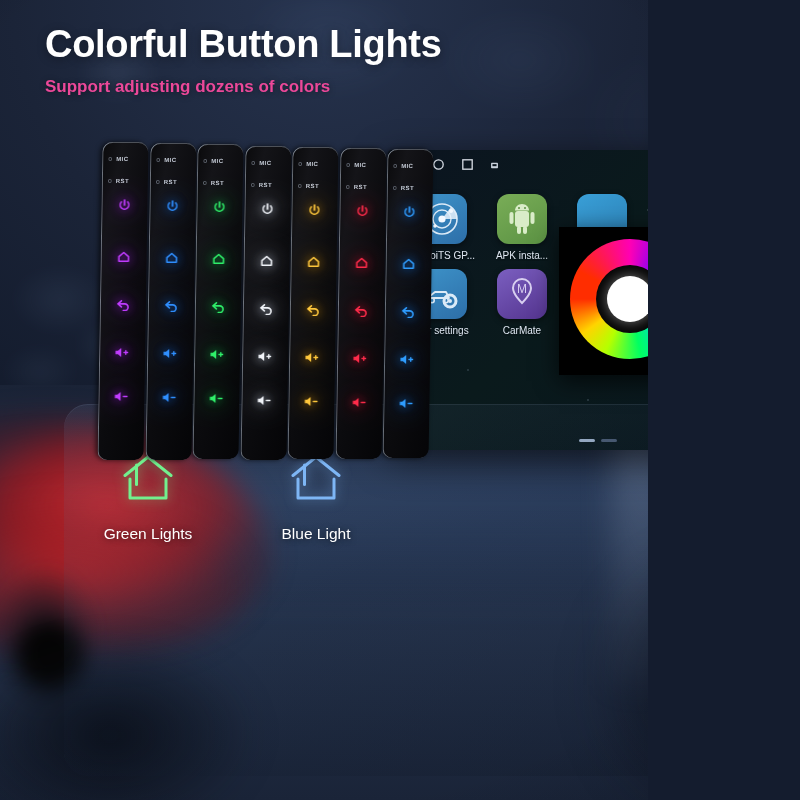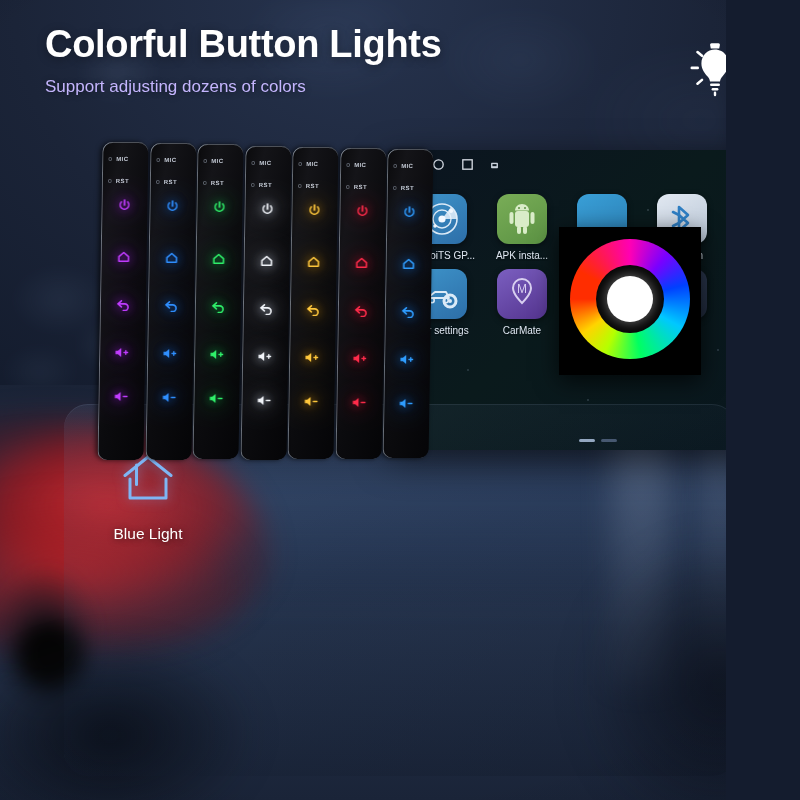--- a/index.html
+++ b/index.html
@@ -1,21 +1,21 @@
 <!DOCTYPE html>
 <html><head>
 <meta charset="utf-8">
 <style>
   html,body{margin:0;padding:0;}
   body{
     width:800px;height:800px;overflow:hidden;position:relative;
     font-family:"Liberation Sans", sans-serif;
     background:#141c2e;
   }
-  .stage{position:absolute;inset:0;width:726px;height:800px;overflow:hidden;}
+  .stage{position:absolute;inset:0;width:648px;height:800px;overflow:hidden;}
 
   
   .bg-base{position:absolute;inset:0;
     background:
       radial-gradient(120% 90% at 50% 0%, #27344f 0%, #1b2438 40%, #121a2b 75%, #0d1422 100%);
   }
   .bg-bokeh{position:absolute;inset:0;opacity:.55;
     background:
       radial-gradient(60px 45px at 118px 72px, rgba(150,175,215,.20), rgba(150,175,215,0) 70%),
       radial-gradient(70px 50px at 60px 300px, rgba(140,170,215,.16), rgba(140,170,215,0) 72%),
@@ -52,21 +52,21 @@
     background:radial-gradient(closest-side,rgba(6,9,16,.85),rgba(6,9,16,0));filter:blur(14px);}
   .bg-photo .darkr{position:absolute;right:-60px;top:150px;width:280px;height:300px;
     background:radial-gradient(closest-side,rgba(8,11,20,.80),rgba(8,11,20,0));filter:blur(18px);}
   .bg-vignette{position:absolute;inset:0;pointer-events:none;
     background:radial-gradient(135% 100% at 50% 45%, rgba(0,0,0,0) 55%, rgba(5,8,16,.55) 100%);}
 
   
   .header{position:absolute;left:0;top:0;width:800px;height:130px;}
   .title{position:absolute;left:45px;top:25px;color:#ffffff;font-size:38px;font-weight:bold;
     letter-spacing:-.3px;line-height:1;text-shadow:0 2px 10px rgba(0,0,0,.35);}
-  .subtitle{position:absolute;left:45px;top:77px;color:#c4b5fd;font-size:17px;font-weight:400;
+  .subtitle{position:absolute;left:45px;top:77px;color:#ec4899;font-size:17px;font-weight:700;
     text-shadow:0 1px 6px rgba(0,0,0,.4);}
   .bulb{position:absolute;left:683px;top:36px;width:64px;height:64px;}
 
   
   .devices{position:absolute;left:0;top:140px;width:800px;height:330px;}
   .screen-unit{position:absolute;left:388px;top:10px;width:420px;height:300px;
     background:linear-gradient(135deg,#0b1420 0%,#0a1a1c 45%,#09161e 100%);
     border-radius:4px 6px 6px 4px;overflow:hidden;
     box-shadow:0 10px 35px rgba(0,0,0,.6);}
   .screen-unit .stars{position:absolute;inset:0;opacity:.5;
@@ -603,20 +603,28 @@
               <path d="M14 9h5" stroke="#c13cff" stroke-width="2" stroke-linecap="round"></path>
             </svg>
           </div>
         </div>
       </div>
   </div>
 
   <div class="card">
     <div class="grid" id="modes">
         <div class="cell">
+          <span class="house" style="filter:drop-shadow(0 0 6px #72f08e88);"><svg width="58" height="56" viewBox="0 0 58 56">
+              <path d="M6 24.5 L29 6 L52 24.5" fill="none" stroke="#72f08e" stroke-width="3" stroke-linecap="round" stroke-linejoin="round"></path>
+              <path d="M17.5 14 L17.5 33.5" fill="none" stroke="#72f08e" stroke-width="3" stroke-linecap="round"></path>
+              <path d="M11 28 L11 47 L47 47 L47 28" fill="none" stroke="#72f08e" stroke-width="3" stroke-linecap="round" stroke-linejoin="round"></path>
+            </svg></span>
+          <span class="clbl">Green Lights</span>
+        </div>
+        <div class="cell">
           <span class="house" style="filter:drop-shadow(0 0 6px #7eb6f588);"><svg width="58" height="56" viewBox="0 0 58 56">
               <path d="M6 24.5 L29 6 L52 24.5" fill="none" stroke="#7eb6f5" stroke-width="3" stroke-linecap="round" stroke-linejoin="round"></path>
               <path d="M17.5 14 L17.5 33.5" fill="none" stroke="#7eb6f5" stroke-width="3" stroke-linecap="round"></path>
               <path d="M11 28 L11 47 L47 47 L47 28" fill="none" stroke="#7eb6f5" stroke-width="3" stroke-linecap="round" stroke-linejoin="round"></path>
             </svg></span>
           <span class="clbl">Blue Light</span>
         </div>
       </div>
   </div>
 

